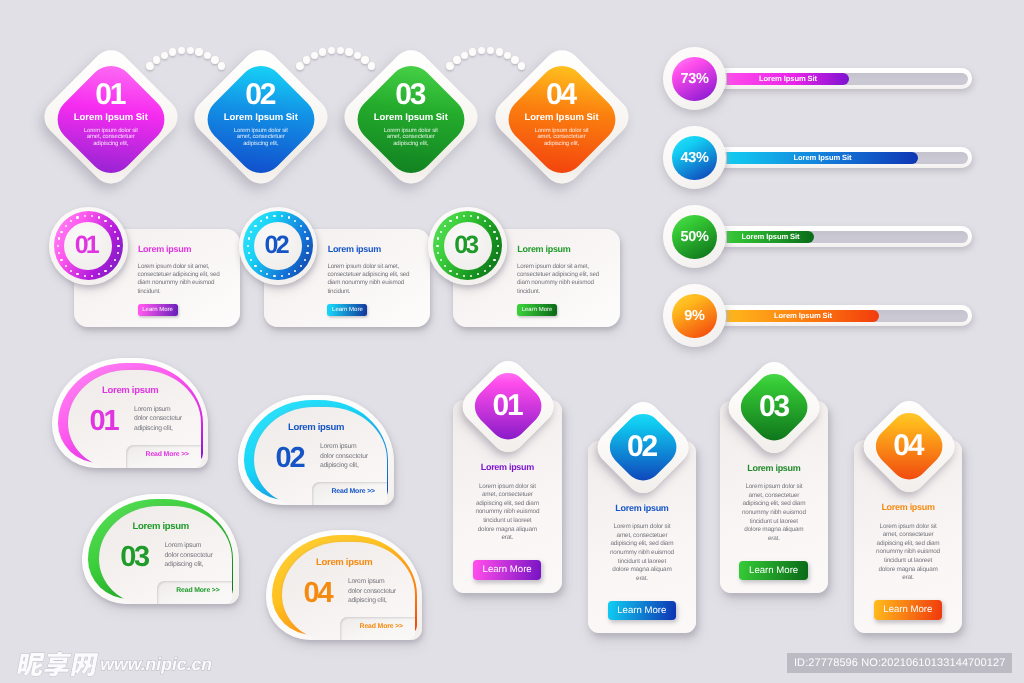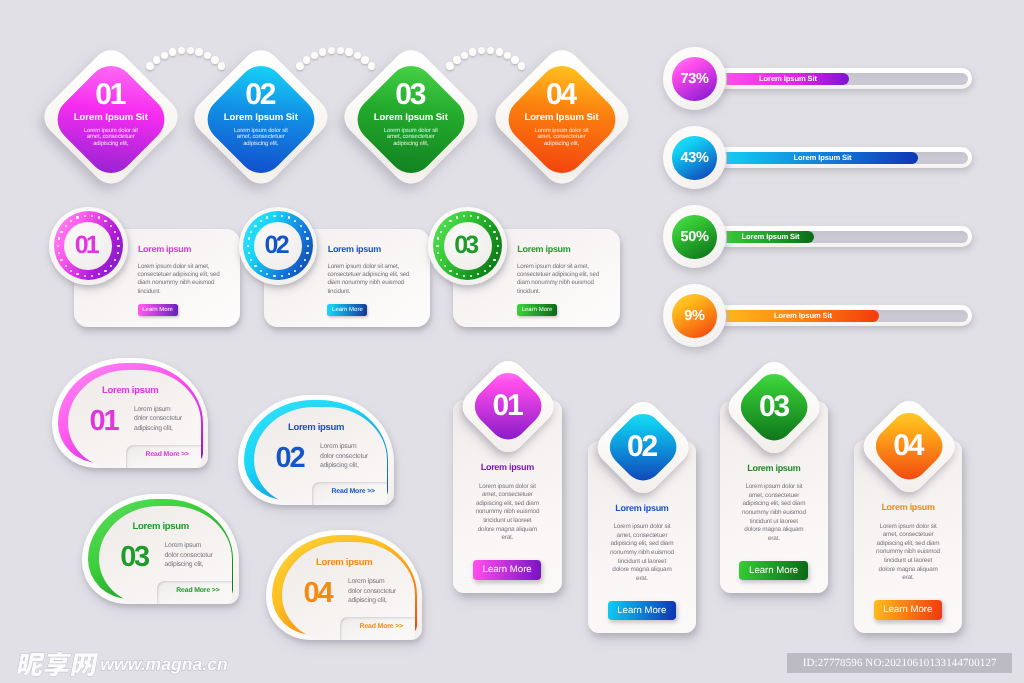--- a/index.html
+++ b/index.html
@@ -105,21 +105,21 @@
     font-family:"Liberation Sans",sans-serif;font-size:9.6px;
     display:flex;align-items:center;justify-content:center;
     box-shadow:1.5px 2.5px 4px rgba(120,115,130,.42);}
 
   
   .wm{position:absolute;left:0;top:645px;width:260px;height:38px;}
   .wm-url{position:absolute;left:100.3px;top:654.4px;font-family:"Liberation Sans",sans-serif;
     font-size:17.6px;font-style:italic;font-weight:bold;color:#fbfbfd;
     -webkit-text-stroke:1.1px #bbbac4;paint-order:stroke fill;white-space:nowrap;}
   .idbar{position:absolute;left:786.9px;top:653px;width:225.6px;height:19.9px;
-    background:#bcbbc4;color:#fdfdfe;font-family:Liberation Serif, serif;
+    background:#bcbbc4;color:#fdfdfe;font-family:Liberation Sans, sans-serif;
     font-size:11px;display:flex;align-items:center;justify-content:center;
     letter-spacing:.1px;white-space:nowrap;}
 </style>
 </head>
 <body>
 
 <div class="stage">
   <div id="layer-diamonds">
       <div class="dia-wrap" style="left: 43.8px; top: 49.5px;">
         <div class="dia-outer"></div>
@@ -437,14 +437,14 @@
 
 <div class="wm">
   <svg width="260" height="38" viewBox="0 0 260 38" aria-label="昵享网">
     <g transform="translate(15.6,28.8) skewX(-11) scale(0.0266,-0.0256)" fill="#fbfbfd" stroke="#bbbac4" stroke-width="30" stroke-linejoin="round" paint-order="stroke">
       <path d="M552 688H807V627H552ZM59 783V4H183V86H358C343 53 324 21 300 -7C333 -22 391 -59 415 -82C534 60 552 299 552 467V500H943V815H419V467C419 359 414 226 369 111V783ZM865 417C826 384 773 348 716 317V472H580V86C580 -44 610 -85 728 -85C751 -85 812 -85 837 -85C936 -85 971 -37 984 126C948 135 890 157 862 180C857 62 852 42 823 42C809 42 762 42 749 42C720 42 716 46 716 86V190C802 223 893 266 969 316ZM242 372V212H183V372ZM242 496H183V657H242Z" transform="translate(0,0)"></path>
         <path d="M317 535H681V498H317ZM172 632V401H836V632ZM420 234V202H45V80H420V39C420 24 413 20 393 19C376 19 291 19 240 22C259 -11 280 -60 289 -97C375 -97 446 -97 500 -82C555 -65 575 -36 575 32V80H955V202H668C736 231 800 265 856 299L767 378L734 372H145V261H548C527 251 504 242 482 234ZM62 788V667H936V788H572V855H418V788Z" transform="translate(1010,0)"></path>
         <path d="M308 350C291 249 260 164 209 101V428C242 405 276 378 308 350ZM324 491C303 506 281 521 260 534L209 463V665H330C330 604 328 546 324 491ZM70 802V-93H209V68C240 47 283 14 300 -4C355 63 391 146 415 245C428 229 440 213 450 199L526 309C505 337 476 367 441 398L447 452C484 426 523 396 560 364C540 244 503 145 435 76C466 58 525 12 545 -9C605 62 644 152 668 260C689 236 707 214 721 194L795 300V68C795 52 789 46 772 46C755 46 697 45 651 49C670 12 692 -54 698 -93C780 -93 838 -90 881 -66C923 -43 936 -4 936 66V802ZM447 453C453 519 456 590 458 665H579C579 610 578 558 575 508L516 547ZM693 415C701 492 706 576 708 665H795V311C770 343 734 379 693 415Z" transform="translate(2020,0)"></path>
     </g>
   </svg>
 </div>
-<div class="wm-url">www.magna.cn</div>
+<div class="wm-url">www.nipic.cn</div>
 <div class="idbar">ID:27778596 NO:20210610133144700127</div>
 
 </body></html>

